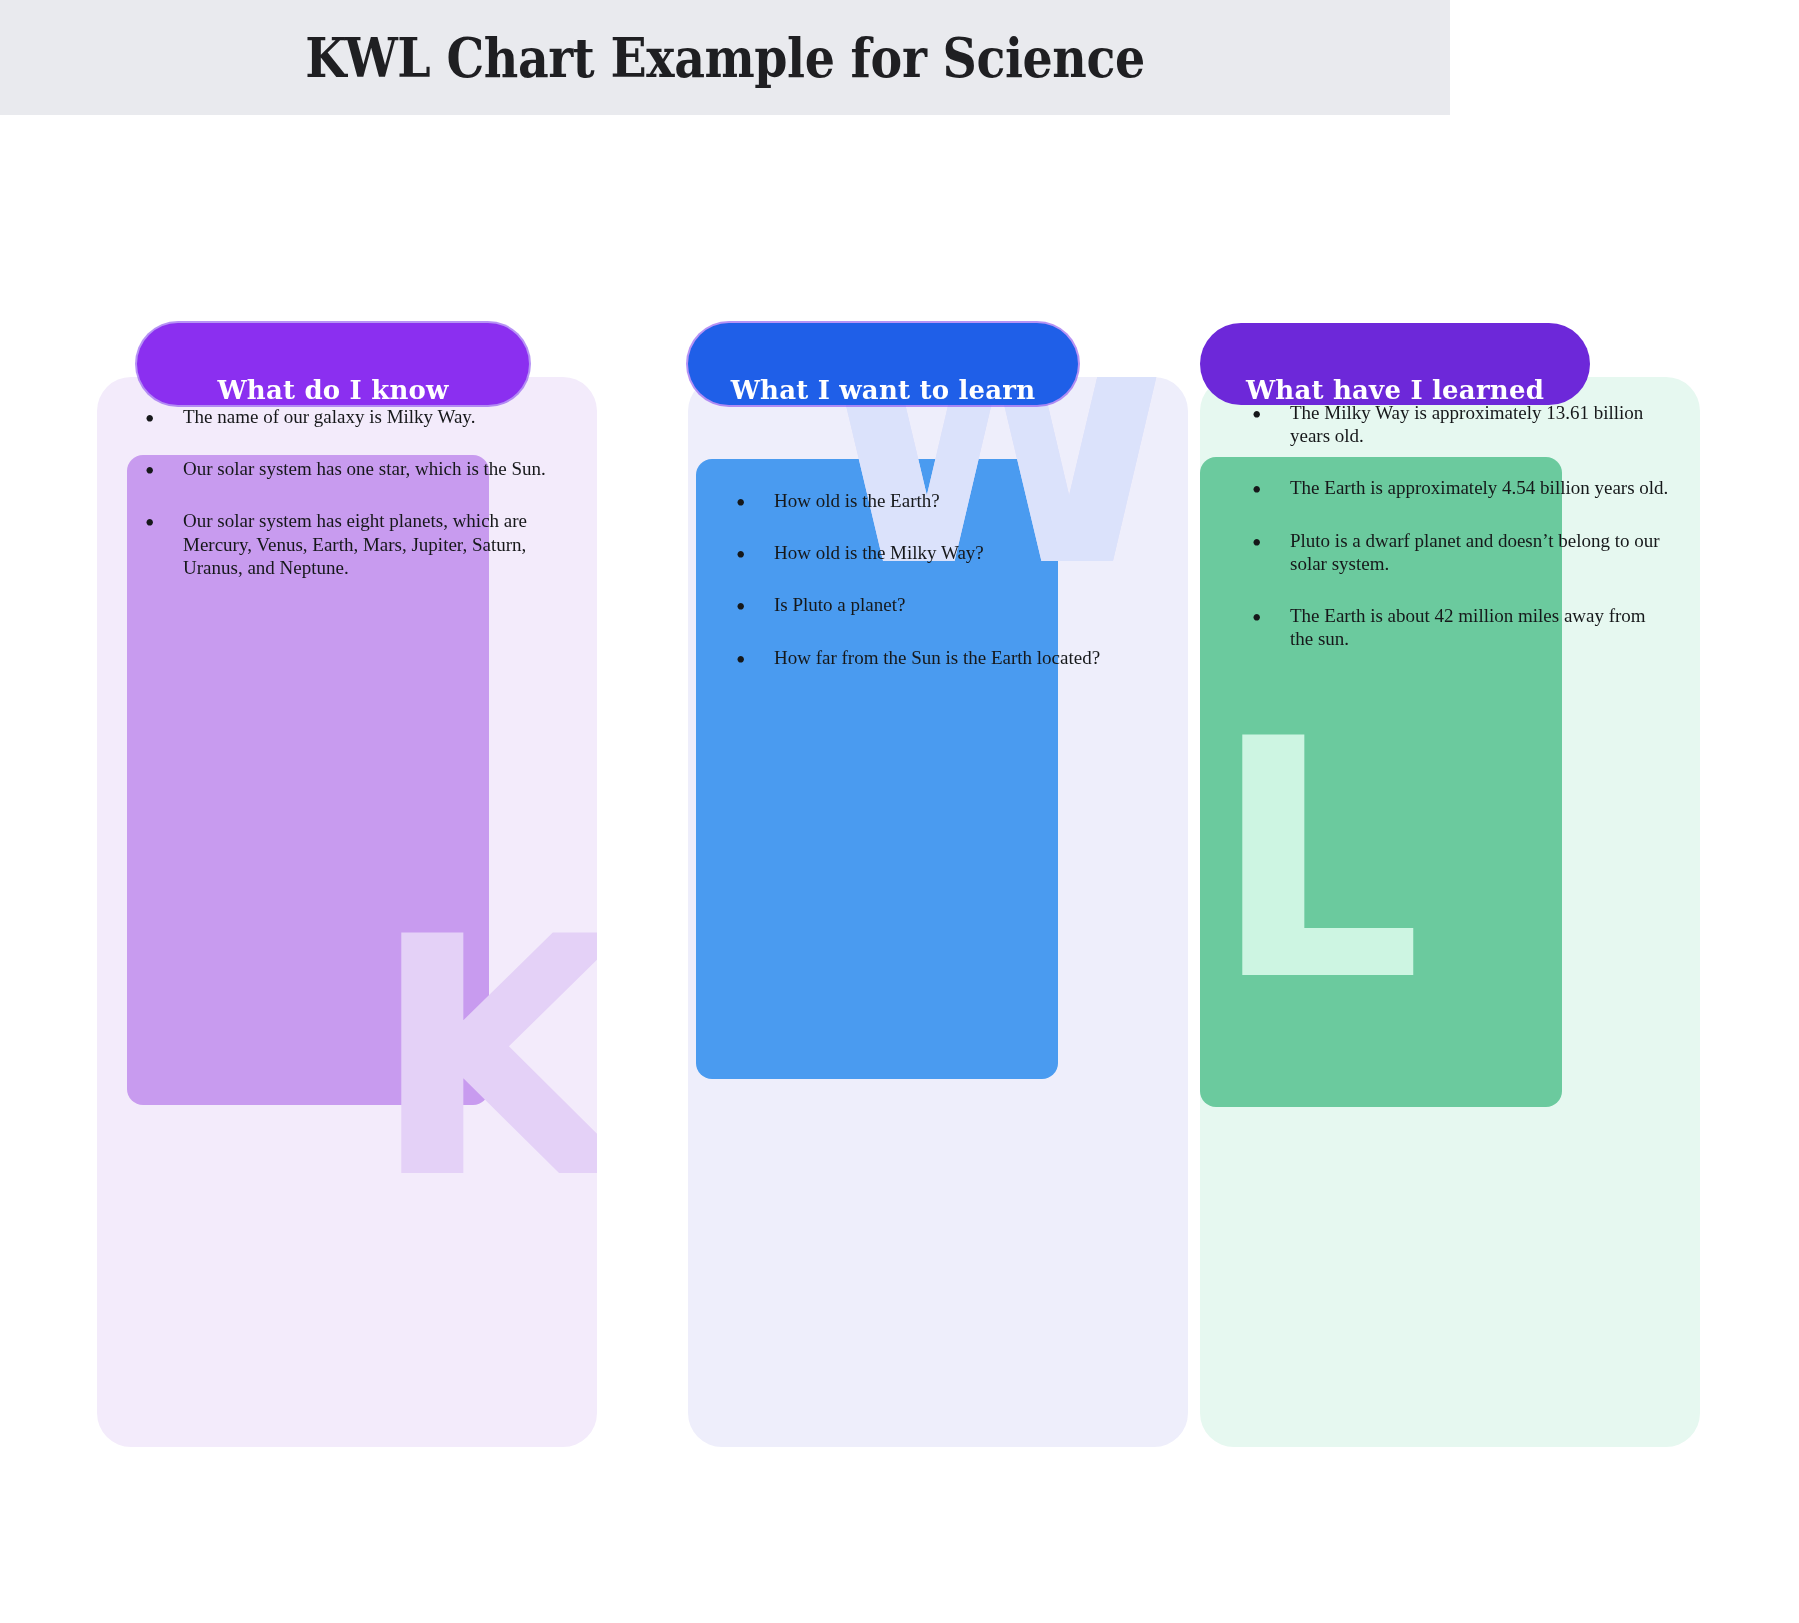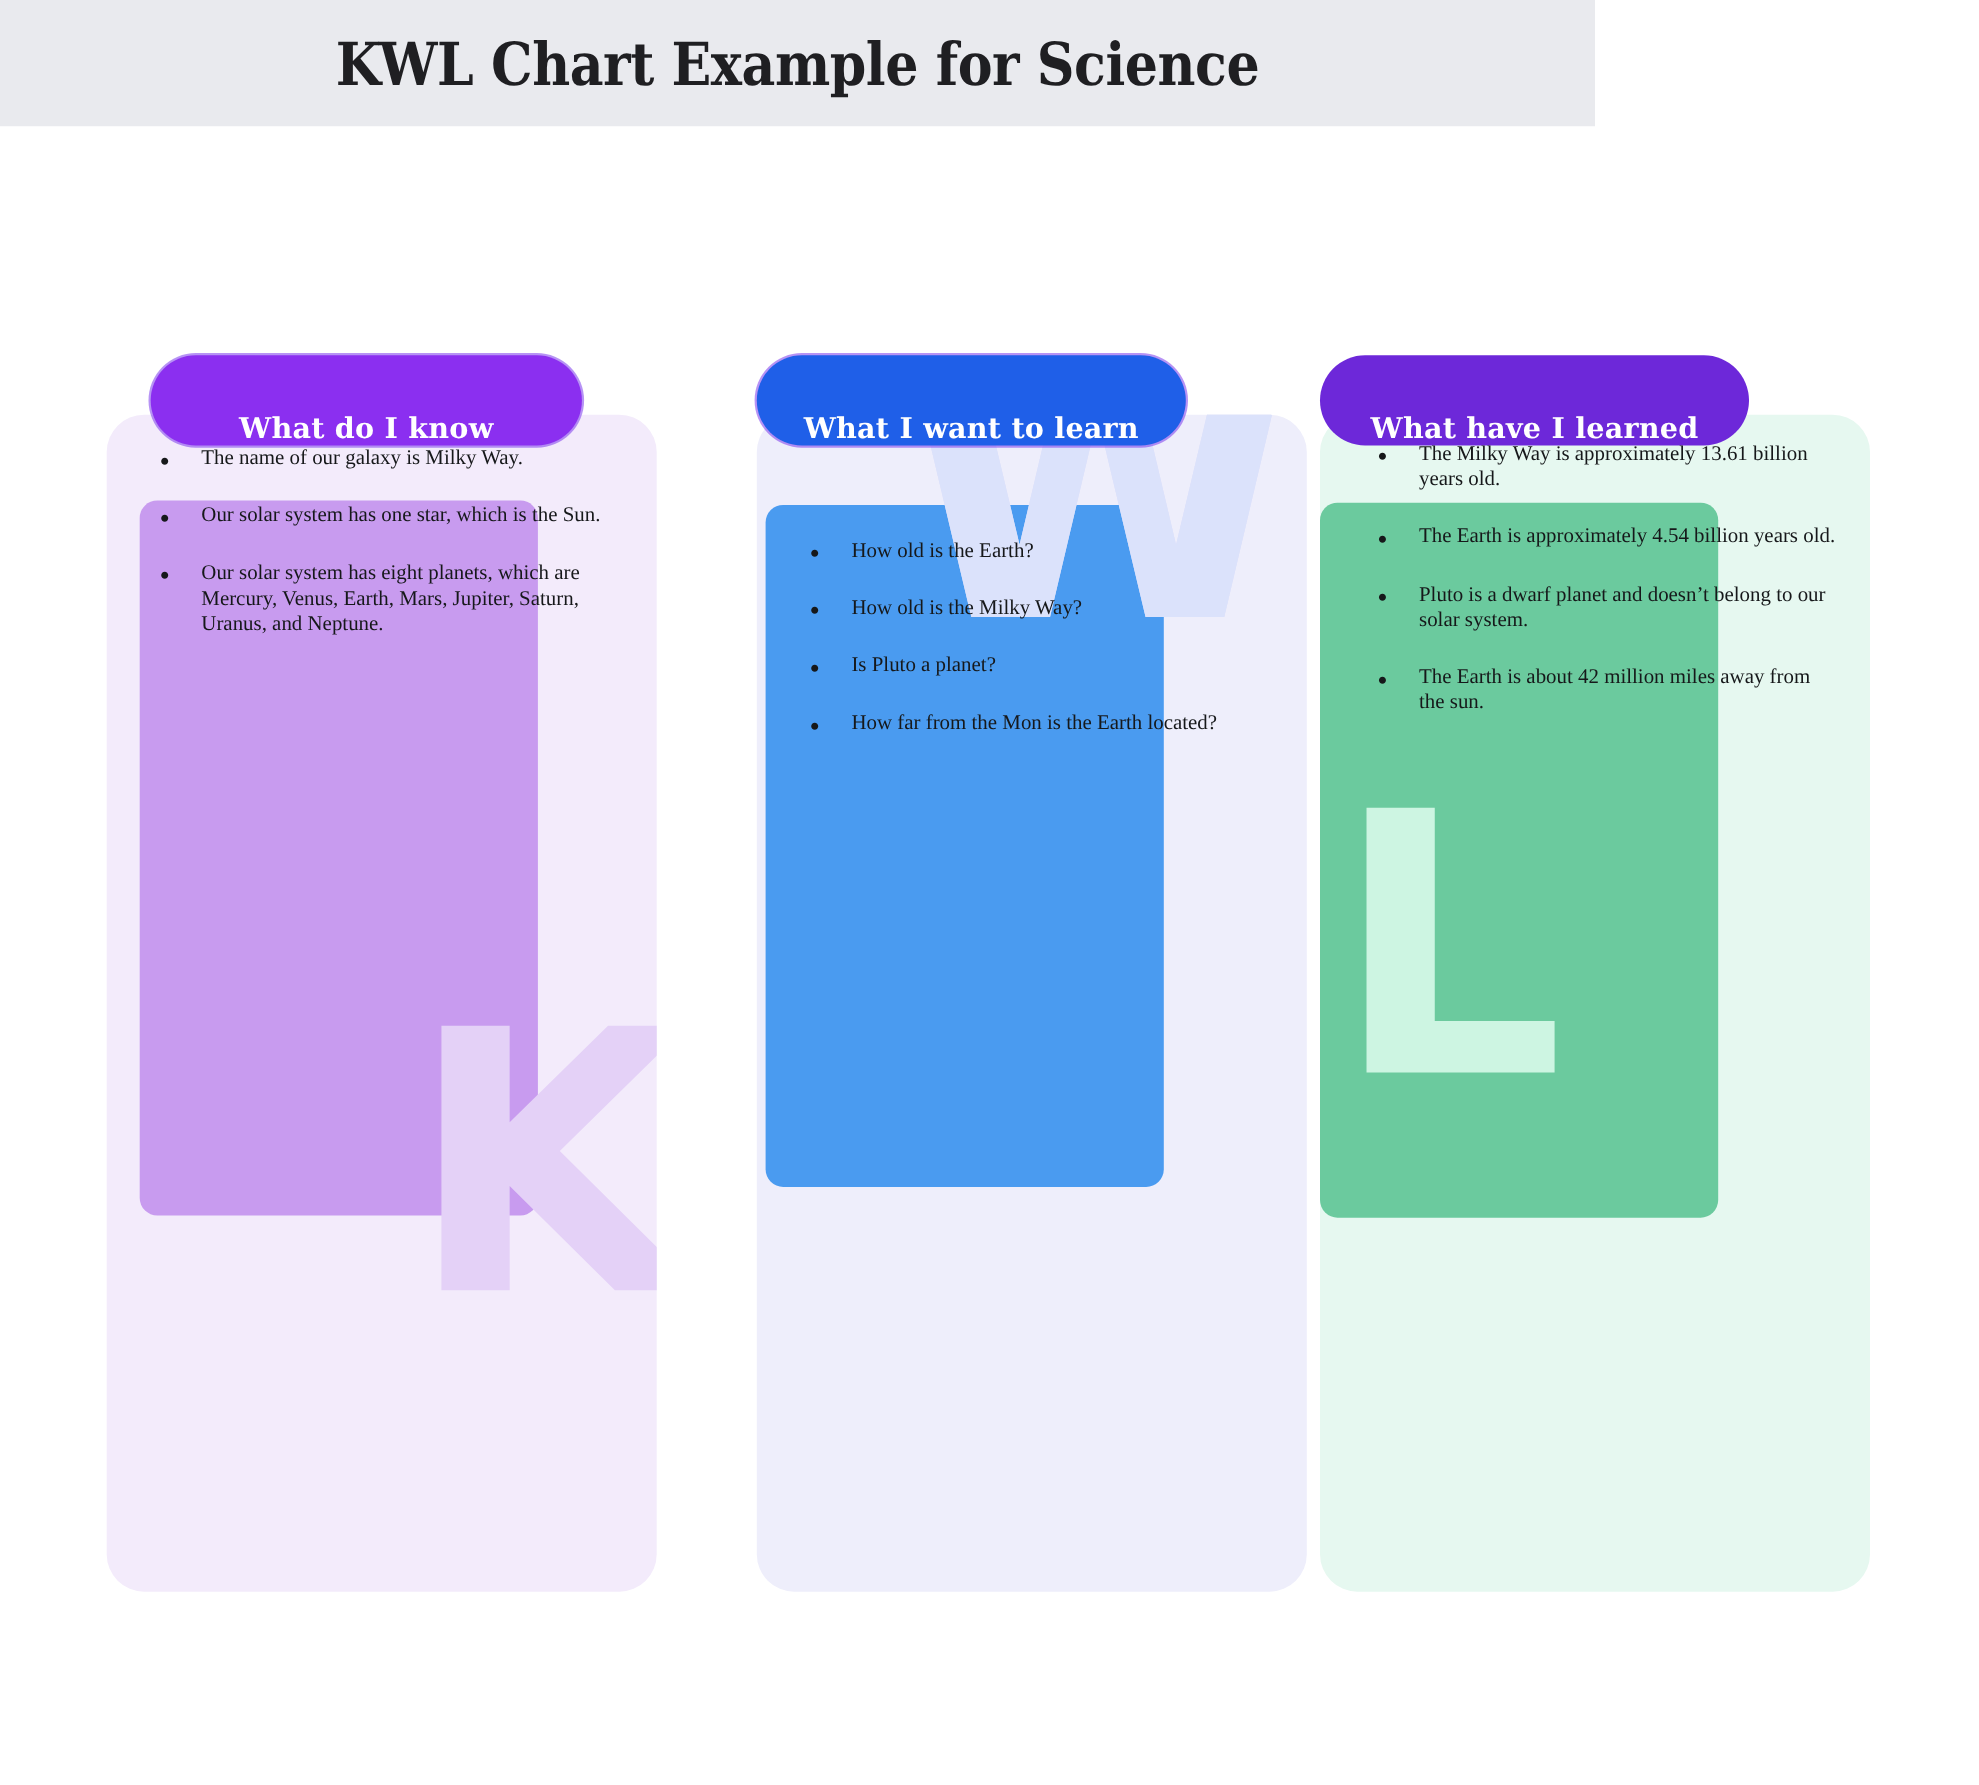--- a/index.html
+++ b/index.html
@@ -215,21 +215,21 @@
       <span>What I want to learn</span>
     </div>
     <div class="panel">
       <div class="watermark wm-w">W</div>
       <div class="card"></div>
       <div class="watermark wm-w wm-over" style="color:#dbe2fb;">W</div>
       <ul class="bullets">
         <li>How old is the Earth?</li>
         <li>How old is the Milky Way?</li>
         <li>Is Pluto a planet?</li>
-        <li>How far from the Mon is the Earth located?</li>
+        <li>How far from the Sun is the Earth located?</li>
       </ul>
     </div>
   </div>
 
   <div class="column col-l">
     <div class="pill">
       <span>What have I learned</span>
     </div>
     <div class="panel">
       <div class="card"></div>

